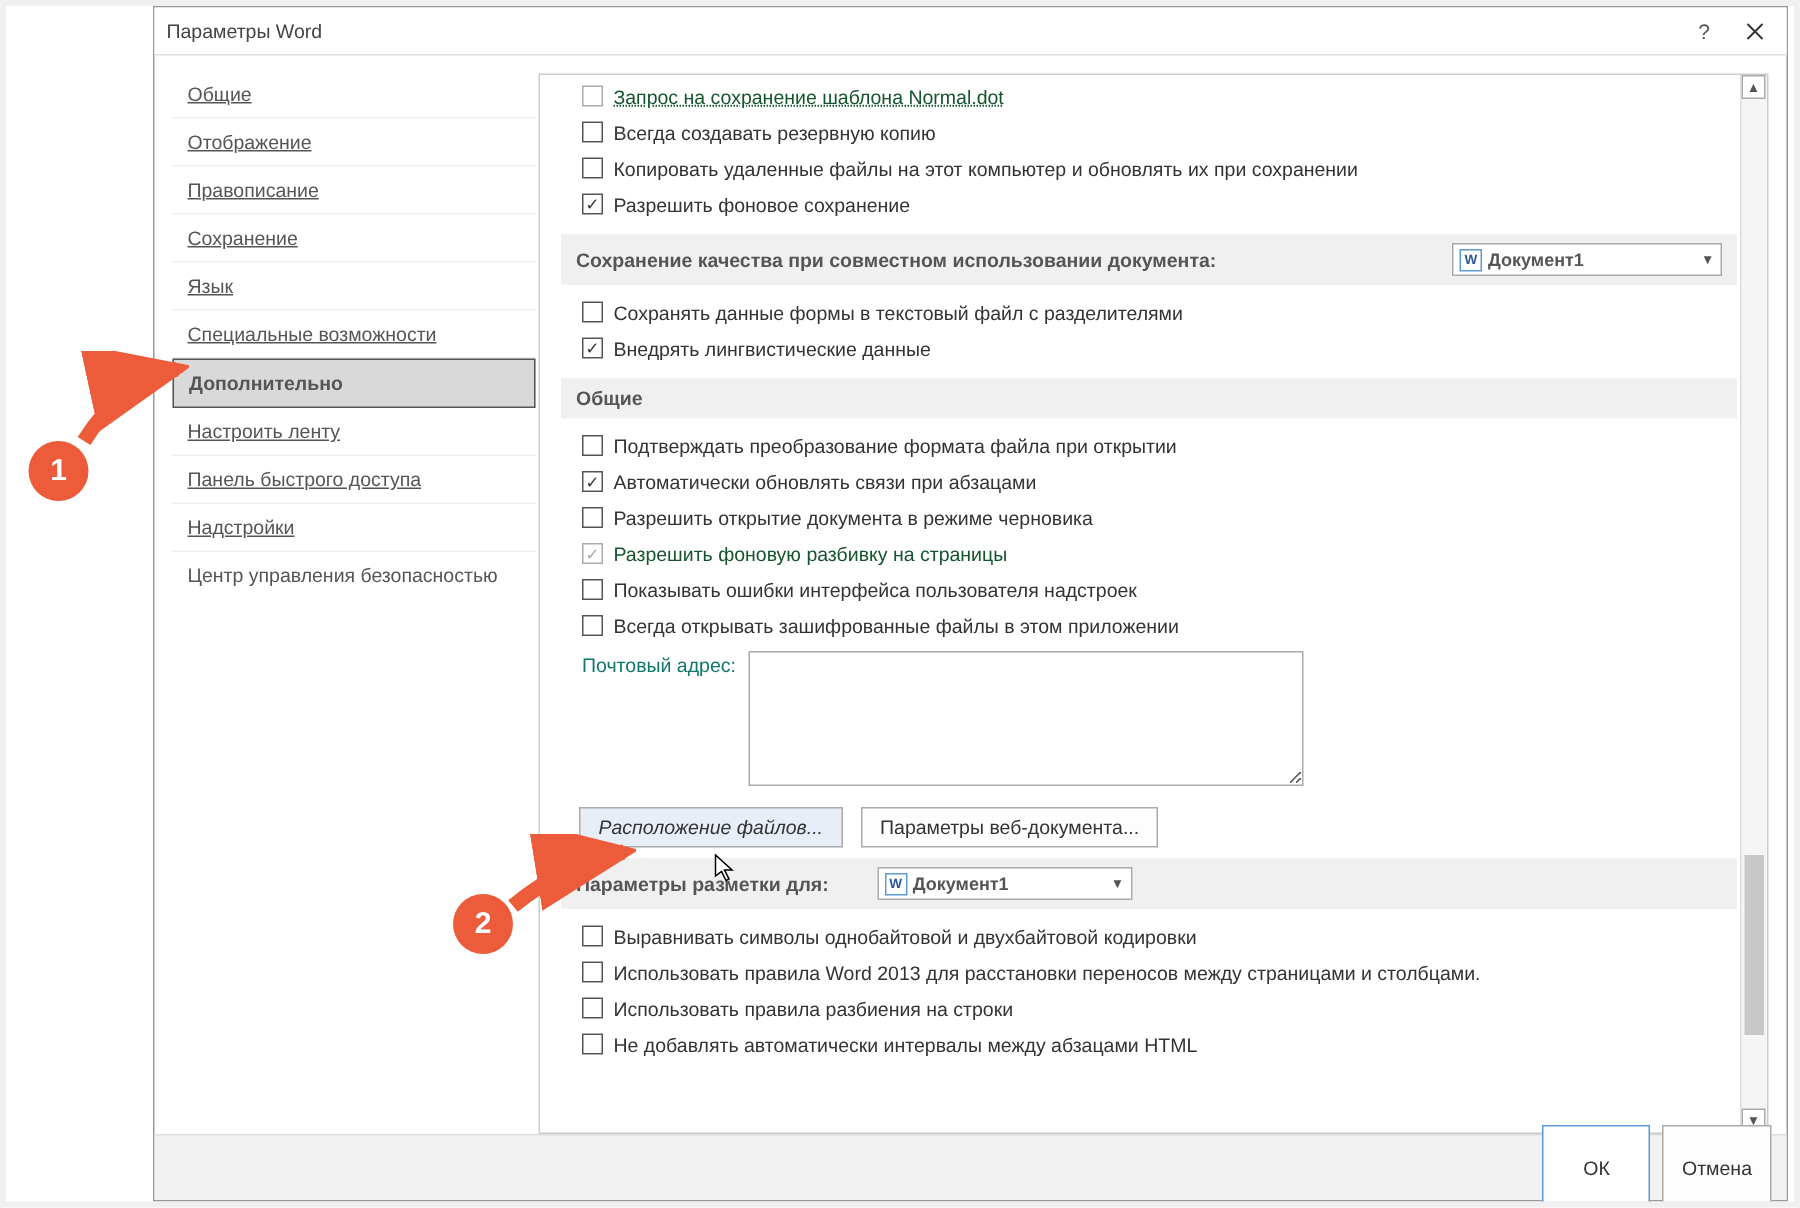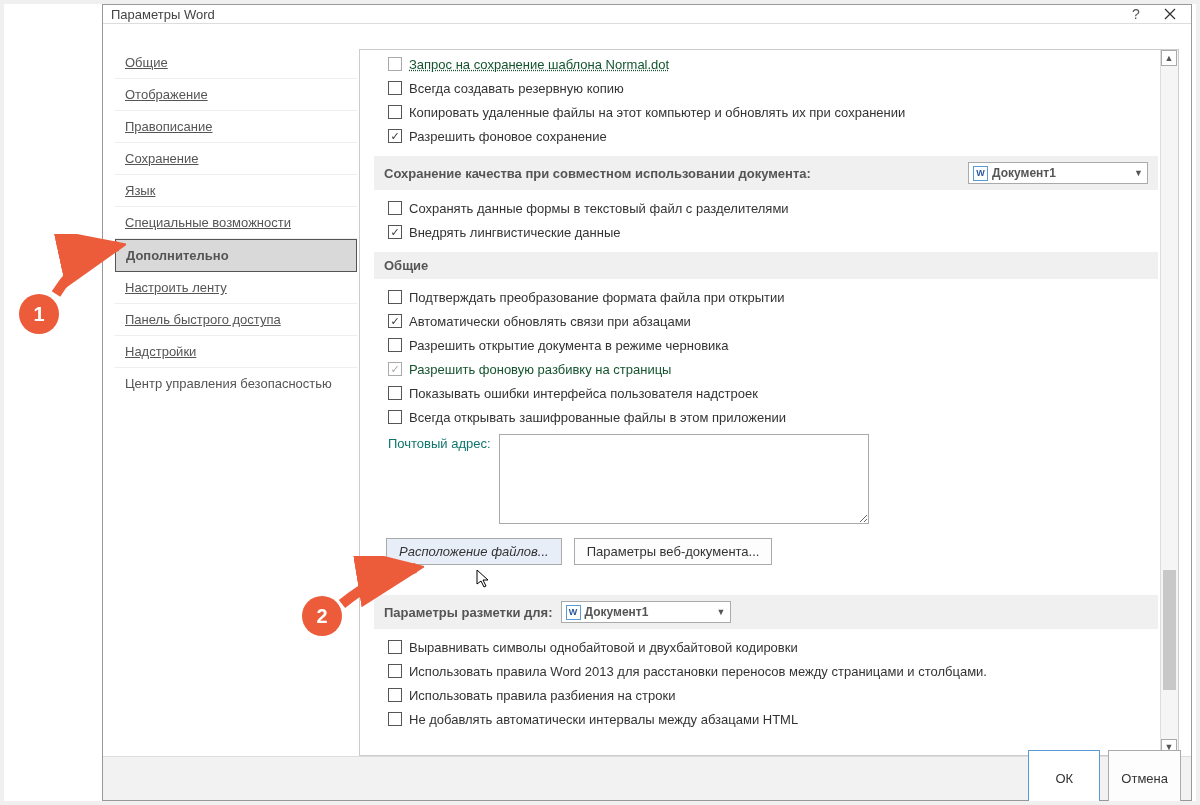--- a/index.html
+++ b/index.html
@@ -1,39 +1,39 @@
 <!DOCTYPE html>
 <html><head>
 <meta charset="utf-8">
 <style>
 * { box-sizing: border-box; margin: 0; padding: 0; }
 body { font-family: "Segoe UI", Tahoma, sans-serif; font-size: 13px; background: #fff; color: #333; }
 .outer { width: 1200px; height: 805px; border: 4px solid #f0f0f0; position: relative; overflow: hidden; }
 .dialog { position: absolute; left: 98px; top: 0; right: 4px; bottom: 0; background: #fff; border: 1px solid #999; }
-.titlebar { height: 19px; background: #fff; display: flex; align-items: center; padding: 0 4px 0 8px; border-bottom: 1px solid #ddd; color: #444; }
+.titlebar { height: 32px; background: #fff; display: flex; align-items: center; padding: 0 4px 0 8px; border-bottom: 1px solid #ddd; color: #444; }
 .title { flex: 1; font-size: 13px; }
 .tbtn { width: 34px; height: 28px; display: flex; align-items: center; justify-content: center; color: #555; cursor: pointer; font-size: 14px; }
 .content { display: flex; position: absolute; top: 30px; left: 0; right: 0; bottom: 44px; }
 .sidebar { width: 250px; flex-shrink: 0; padding: 12px 0 0 12px; }
 .side-item { padding: 8px 10px; color: #555; border-bottom: 1px solid #eee; width: 242px; cursor: pointer; text-decoration: underline; }
 .side-item.active { background: #d9d9d9; border: 1px solid #555; font-weight: 700; text-decoration: none; }
 .side-item.nonlink { text-decoration: none; }
 .main { flex: 1; border: 1px solid #ccc; margin: 14px 12px 0 6px; position: relative; overflow: hidden; display: flex; }
 .maininner { flex: 1; padding: 2px 2px 2px 14px; overflow: hidden; }
 .scroller { width: 18px; background: #f5f5f5; border-left: 1px solid #ddd; position: relative; }
 .arrow { width: 16px; height: 16px; background: #fff; border: 1px solid #aaa; display: flex; align-items: center; justify-content: center; font-size: 9px; color: #555; position: absolute; left: 0; }
 .arrow.up { top: 0; }
 .arrow.down { bottom: 0; }
 .thumb { position: absolute; left: 2px; width: 13px; background: #c8c8c8; top: 520px; height: 120px; }
 .row { display: flex; align-items: center; padding: 3px 0; min-height: 24px; }
 .chk { width: 14px; height: 14px; border: 1px solid #555; margin-right: 7px; margin-left: 14px; display: inline-flex; align-items: center; justify-content: center; font-size: 11px; color: #333; cursor: pointer; }
 .chk.disabled { border-color: #aaa; color: #aaa; }
 .chklabel { color: #333; }
 .chklabel.disabled { color: #14532d; }
-.section { background: #f0f0f0; padding: 6px 10px; margin: 8px 0 6px 0; font-weight: 600; color: #555; display: flex; align-items: center; }
+.section { background: #f0f0f0; padding: 6px 10px; margin: 8px 0 6px 0; font-weight: 600; color: #555; display: flex; align-items: center; gap: 24px; }
 .section .seclbl { flex: 0 0 auto; margin-right: 8px; }
 .dropdown { border: 1px solid #aaa; background: #fff; display: inline-flex; align-items: center; padding: 1px 4px; height: 22px; font-size: 12px; position: relative; }
 .dropdown .dd-icon { width: 15px; height: 15px; border: 1px solid #5b9bd5; background: #fff; margin-right: 4px; display: flex; align-items: center; justify-content: center; font-size: 9px; color: #2b579a; font-weight: bold; }
 .dropdown .dd-arrow { margin-left: auto; font-size: 9px; color: #555; padding-left: 6px; }
 .btn { border: 1px solid #aaa; padding: 5px 12px; background: #fdfdfd; cursor: pointer; font-size: 13px; color: #333; }
 .btn.highlight { background: #e8eef8; font-style: italic; }
 .footer { position: absolute; bottom: 0; left: 0; right: 0; height: 44px; background: #f2f2f2; border-top: 1px solid #ddd; display: flex; align-items: center; justify-content: flex-end; padding: 0 10px; gap: 8px; }
 .footer .btn { min-width: 72px; padding: 20px 12px; }
 .footer .btn.ok { background: #fff; border: 1px solid #5b9bd5; }
 .textarea { border: 1px solid #aaa; width: 370px; height: 90px; }
@@ -145,21 +145,21 @@
           <div class="row" style="align-items:flex-start; margin-top:2px;">
             <span class="label-std">Почтовый адрес:</span>
             <textarea class="textarea" style=""></textarea>
           </div>
 
           <div class="row" style="margin-left:12px; margin-top:8px; gap:12px;">
             <button class="btn highlight">Расположение файлов...</button>
             <button class="btn">Параметры веб-документа...</button>
           </div>
 
-          <div class="section" style="margin-top:27px;">
+          <div class="section" style="margin-top:4px;">
             <span class="seclbl">Параметры разметки для:</span>
             <span class="dropdown" style="width:170px">
               <span class="dd-icon">W</span>
               <span>Документ1</span>
               <span class="dd-arrow">▼</span>
             </span>
           </div>
 
           <div class="row">
               <span class="chk"></span>

